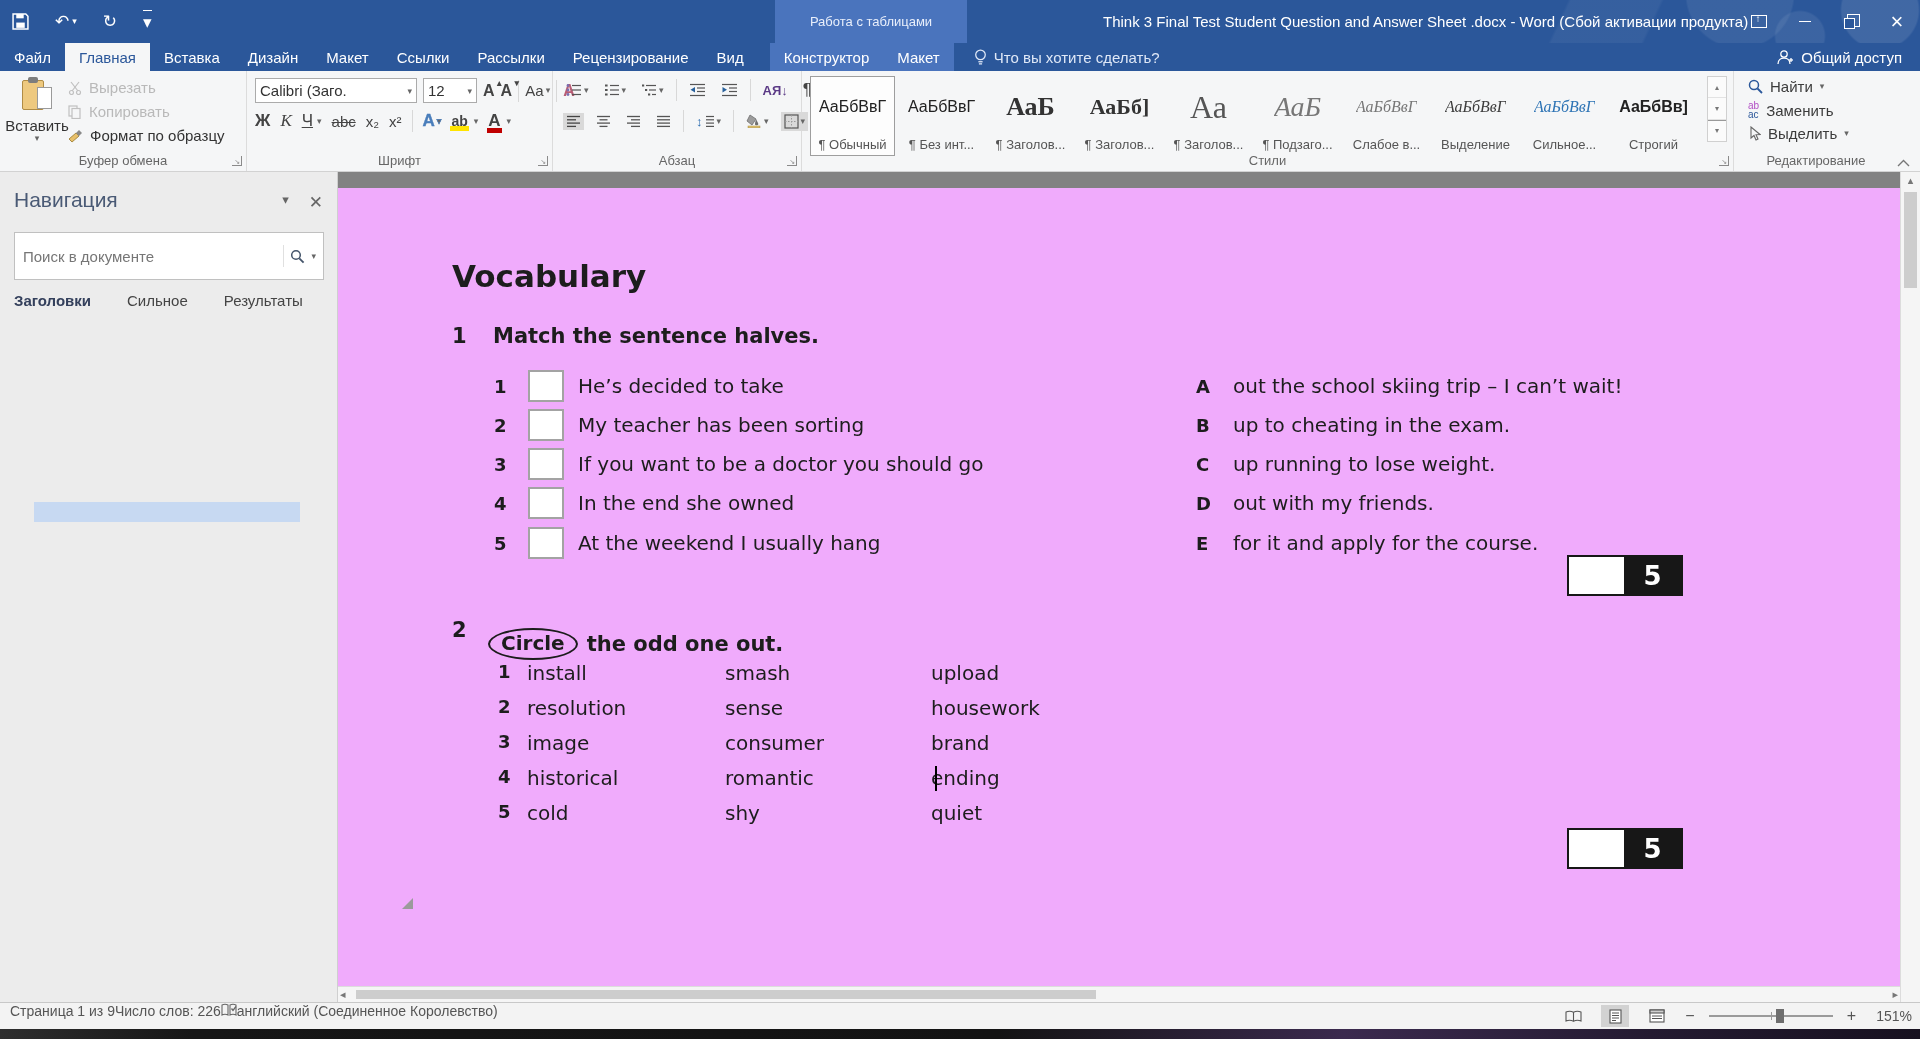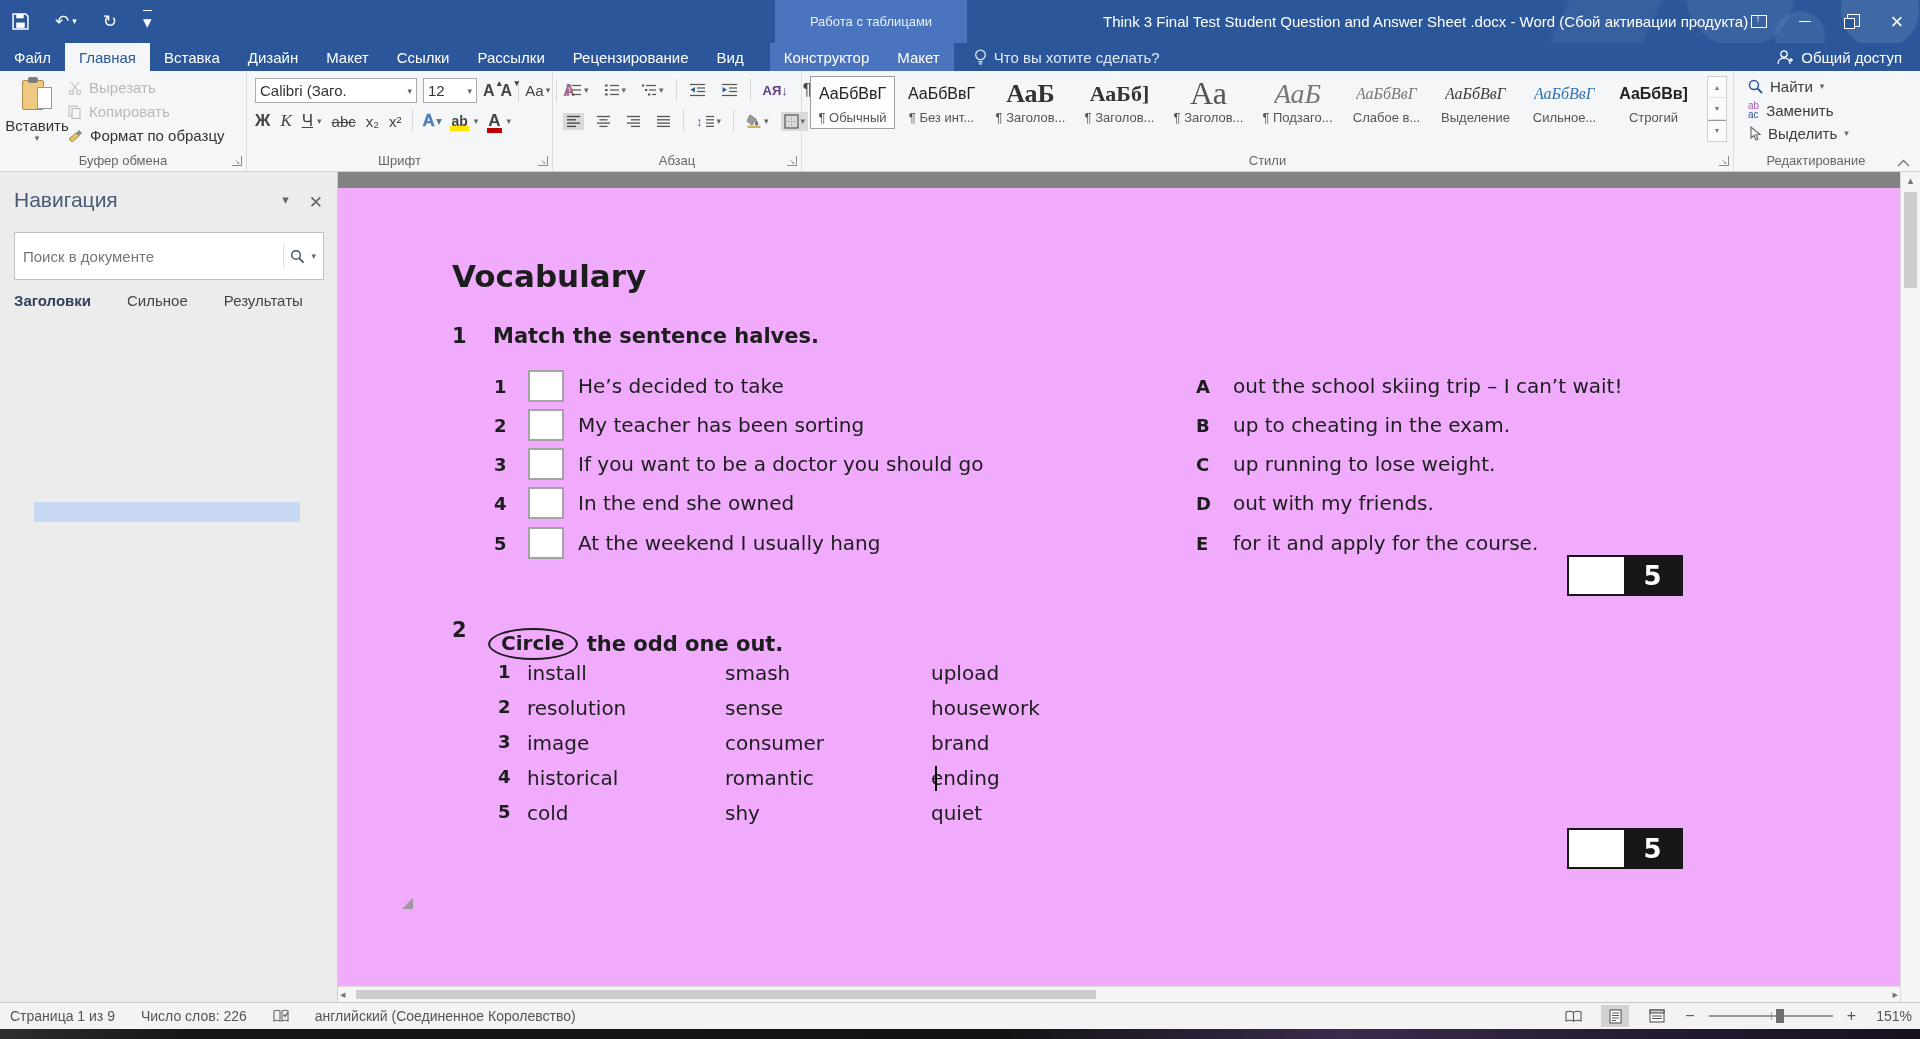--- a/index.html
+++ b/index.html
@@ -88,21 +88,21 @@
   .grp-par { width:249px; }
   .par-row1 { position:absolute; left:10px; top:7px; display:flex; align-items:center; gap:9px; }
   .par-row2 { position:absolute; left:10px; top:39px; display:flex; align-items:center; gap:9px; }
   .pbtn { display:flex; align-items:center; gap:2px; padding:2px 3px; }
   .pilcrow { font-size:17px; color:#444; }
   .sorttxt { font-size:13px; font-weight:bold; color:#5b3a86; }
 
   
   .grp-styles { width:932px; }
   .styles-strip { position:absolute; left:8px; top:5px; display:flex; gap:4px; }
-  .style-card { width:85px; height:53px; display:flex; flex-direction:column; align-items:center; justify-content:flex-end; overflow:hidden; padding-bottom:3px; border:1px solid transparent; }
+  .style-card { width:85px; height:80px; display:flex; flex-direction:column; align-items:center; justify-content:flex-end; overflow:hidden; padding-bottom:3px; border:1px solid transparent; }
   .style-card.selcard { border:1px solid #9e9e9e; background:#fdfdfd; }
   .sprev { flex:1; display:flex; align-items:center; overflow:hidden; white-space:nowrap; color:#222; }
   .slabel { font-size:13px; color:#555; white-space:nowrap; }
   .styles-scroll { position:absolute; right:6px; top:5px; width:20px; height:66px; border:1px solid #d0d0d0; background:#fbfbfb; display:flex; flex-direction:column; }
   .styles-scroll span { flex:1; display:flex; align-items:center; justify-content:center; font-size:8px; color:#777; border-bottom:1px solid #e3e3e3; }
   .p1 { font-size:16px; } .p2 { font-size:16px; }
   .p3 { font-family:"Liberation Serif",serif; font-size:26px; font-weight:600; color:#333; }
   .p4 { font-family:"Liberation Serif",serif; font-size:22px; font-weight:600; color:#333; }
   .p5 { font-family:"Liberation Serif",serif; font-size:32px; color:#555; }
   .p6 { font-family:"Liberation Serif",serif; font-size:28px; font-style:italic; color:#777; }
@@ -165,21 +165,21 @@
   .hscroll { position:absolute; left:0; top:814px; width:1562px; height:16px; background:#f5f5f5; border-top:1px solid #dcdcdc; }
   .hs-left { position:absolute; left:2px; top:1px; color:#777; font-size:11px; }
   .hs-right { position:absolute; right:2px; top:1px; color:#777; font-size:11px; }
   .hs-thumb { position:absolute; left:18px; top:3px; width:740px; height:9px; background:#cdcdcd; }
   .vscroll { position:absolute; left:1900px; top:172px; width:20px; height:830px; background:#f5f5f5; border-left:1px solid #dcdcdc; }
   .vs-up { position:absolute; top:2px; left:0; width:100%; text-align:center; color:#777; font-size:11px; }
   .vs-thumb { position:absolute; left:3px; top:20px; width:13px; height:96px; background:#cdcdcd; }
 
   
   .statusbar { position:absolute; left:0; top:1002px; width:1920px; height:27px; background:#f3f3f3; border-top:1px solid #c8c8c8; font-size:14px; color:#555; }
-  .sb-left { position:absolute; left:10px; top:0; height:26px; display:flex; align-items:center; gap:26px; }
+  .sb-left { position:absolute; left:10px; top:0; height:26px; display:flex; }
   .sb-right { position:absolute; right:8px; top:0; height:26px; display:flex; align-items:center; gap:14px; }
   .viewbtn { width:28px; height:22px; display:flex; align-items:center; justify-content:center; }
   .viewbtn.activeview { background:#d2d2d2; }
   .zoom-track { position:relative; width:124px; height:2px; background:#9a9a9a; }
   .zoom-mid { position:absolute; left:50%; top:-3px; width:1px; height:8px; background:#9a9a9a; }
   .zoom-thumb { position:absolute; left:54%; top:-6px; width:8px; height:14px; background:#6e6e6e; }
   .zoom-sign { font-size:16px; color:#555; }
   .zoom-pct { width:42px; text-align:right; }
 
   .taskstrip { position:absolute; left:0; top:1029px; width:1920px; height:10px;

